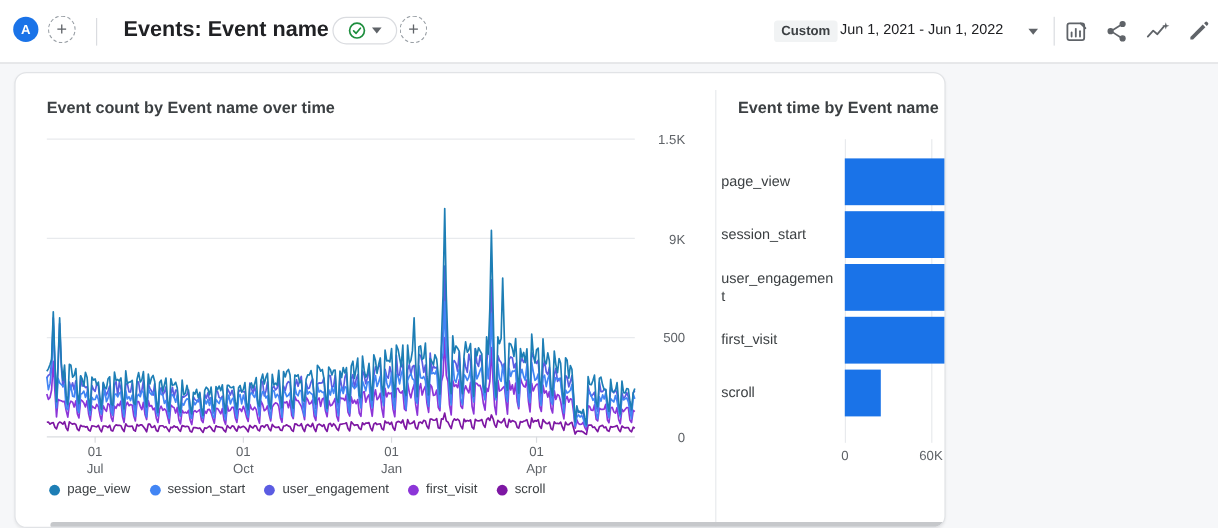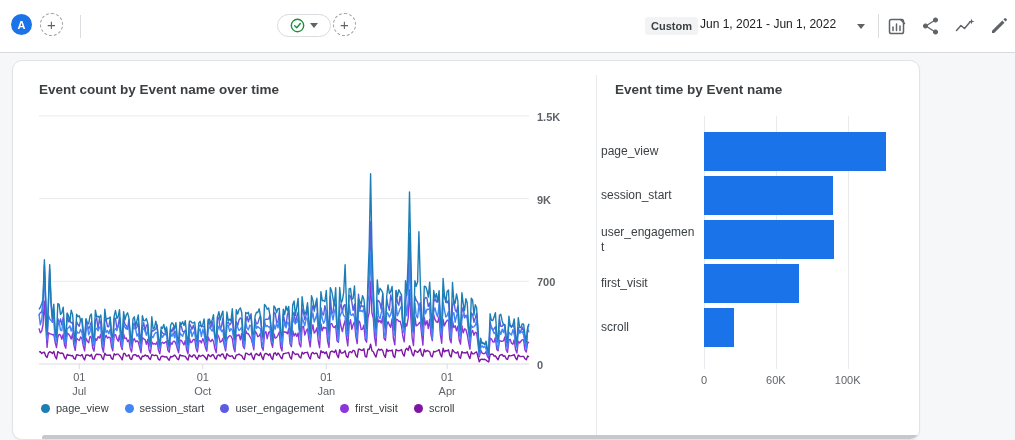--- a/index.html
+++ b/index.html
@@ -25,31 +25,31 @@
   .caret { width:0; height:0; border-left:4px solid transparent; border-right:4px solid transparent;
             border-top:5px solid #5f6368; display:inline-block; }
   .range-badge { position:absolute; left:645px; top:17px; background:#f1f3f4; color:#3c4043;
             font-size:11px; font-weight:bold; padding:3px 6px; border-radius:3px; }
   .date-range { position:absolute; left:700px; top:17px; font-size:12px; color:#202124; cursor:pointer; }
   .date-caret { position:absolute; left:857px; top:24px; }
   .tb-icons { position:absolute; left:886px; top:15px; display:flex; gap:12px; }
   .icon-btn { width:22px; height:22px; display:flex; align-items:center; justify-content:center; cursor:pointer; }
 
   
-  .card { position:absolute; left:12px; top:60px; width:908px; height:380px;
+  .card { position:absolute; left:12px; top:60px; width:776px; height:380px;
           background:#fff; border:1px solid #e1e3e6; border-radius:10px;
           box-shadow:0 1px 2px rgba(0,0,0,.05); overflow:hidden; }
   .chart-title { position:absolute; font-size:13.5px; color:#3c4043; }
   .lc-title { left:26px; top:21px; }
   .bc-title { left:602px; top:21px; }
   .section-divider { position:absolute; left:583px; top:14px; width:1px; height:366px; background:#e8eaed; }
 
   
   .line-svg { position:absolute; left:0; top:0; }
-  .y-label { position:absolute; width:34px; font-size:11px; color:#5f6368;font-weight:bold; }
+  .y-label { position:absolute; width:34px; text-align:right; font-size:11px; color:#5f6368; }
   .x-label { position:absolute; width:40px; text-align:center; font-size:11px; color:#5f6368; line-height:1.25; }
   .legend { position:absolute; left:28px; top:341px; display:flex; gap:16px; align-items:center; }
   .legend-item { display:flex; align-items:center; gap:6px; cursor:pointer; }
   .legend-dot { width:9px; height:9px; border-radius:50%; }
   .legend-label { font-size:11px; color:#3c4043; }
 
   
   .bar-cat-label { position:absolute; left:588px; width:95px; font-size:12px; color:#3c4043;
                    text-align:left; word-break:break-all; line-height:1.2;
                    display:flex; align-items:center; }
@@ -60,20 +60,21 @@
   .card-scrollbar { position:absolute; left:29px; top:374px; width:877px; height:5px;
                     background:#c6c8cb; border-radius:3px; cursor:pointer; }
 </style>
 </head>
 <body>
 
 <header class="topbar">
   <div class="avatar">A</div>
   <div class="add-circle add-1">+</div>
   <div class="tb-divider d1"></div>
+  <h1 class="page-title">Events: Event name</h1>
 
   <div class="status-pill">
     <span style="display:flex;">
       <svg width="15" height="15" viewBox="0 0 16 16">
         <circle cx="8" cy="8" r="6.6" fill="none" stroke="#1e8e3e" stroke-width="1.5"></circle>
         <path d="M5 8.2 L7.2 10.4 L11 5.9" fill="none" stroke="#1e8e3e" stroke-width="1.5" stroke-linecap="round" stroke-linejoin="round"></path>
       </svg>
     </span>
     <span class="caret"></span>
   </div>
@@ -132,21 +133,21 @@
         <line x1="313.28767123287673" x2="313.28767123287673" y1="303" y2="308" stroke="#dadce0"></line>
         <line x1="434.1095890410959" x2="434.1095890410959" y1="303" y2="308" stroke="#dadce0"></line>
         <polyline points="26.0,290.9 27.3,290.7 28.7,292.5 30.0,291.5 31.4,291.2 32.7,294.9 34.1,296.4 35.4,292.1 36.7,290.7 38.1,291.3 39.4,292.5 40.8,290.4 42.1,295.5 43.5,297.9 44.8,290.6 46.1,291.6 47.5,292.5 48.8,291.9 50.2,292.8 51.5,296.6 52.8,297.9 54.2,293.4 55.5,294.3 56.9,294.2 58.2,294.9 59.6,294.5 60.9,297.4 62.2,298.2 63.6,293.8 64.9,294.0 66.3,294.4 67.6,294.7 69.0,293.4 70.3,296.8 71.6,298.9 73.0,294.0 74.3,294.0 75.7,294.3 77.0,295.3 78.4,293.4 79.7,297.8 81.0,298.2 82.4,294.4 83.7,293.1 85.1,293.5 86.4,293.4 87.8,293.8 89.1,296.8 90.4,298.6 91.8,292.2 93.1,294.0 94.5,294.3 95.8,294.3 97.2,294.0 98.5,297.4 99.8,298.3 101.2,292.7 102.5,294.0 103.9,293.1 105.2,293.1 106.5,294.6 107.9,296.5 109.2,298.8 110.6,292.4 111.9,292.5 113.3,295.1 114.6,294.9 115.9,293.8 117.3,297.8 118.6,298.5 120.0,294.1 121.3,293.8 122.7,293.8 124.0,295.3 125.3,294.5 126.7,296.6 128.0,298.6 129.4,295.0 130.7,295.4 132.1,293.9 133.4,295.0 134.7,294.7 136.1,297.2 137.4,298.4 138.8,293.6 140.1,294.1 141.5,294.7 142.8,294.2 144.1,294.7 145.5,298.4 146.8,299.1 148.2,295.4 149.5,295.3 150.8,295.5 152.2,296.1 153.5,295.6 154.9,297.8 156.2,299.3 157.6,295.5 158.9,296.0 160.2,295.1 161.6,294.1 162.9,295.5 164.3,297.8 165.6,298.7 167.0,293.8 168.3,294.7 169.6,294.8 171.0,295.1 172.3,295.4 173.7,297.7 175.0,299.0 176.4,293.6 177.7,295.1 179.0,296.0 180.4,293.9 181.7,294.2 183.1,296.8 184.4,298.3 185.8,294.1 187.1,295.5 188.4,294.8 189.8,294.2 191.1,295.1 192.5,296.8 193.8,298.8 195.2,293.4 196.5,294.9 197.8,295.7 199.2,293.7 200.5,294.0 201.9,297.2 203.2,298.1 204.5,294.3 205.9,293.8 207.2,295.2 208.6,293.2 209.9,293.0 211.3,296.5 212.6,298.0 213.9,292.7 215.3,294.3 216.6,295.2 218.0,295.2 219.3,294.7 220.7,297.4 222.0,297.8 223.3,294.1 224.7,293.8 226.0,293.0 227.4,294.1 228.7,294.5 230.1,297.4 231.4,298.5 232.7,292.2 234.1,292.4 235.4,293.6 236.8,293.8 238.1,292.1 239.5,296.4 240.8,298.6 242.1,293.8 243.5,292.6 244.8,293.9 246.2,294.6 247.5,291.8 248.8,295.9 250.2,298.6 251.5,293.4 252.9,292.4 254.2,293.1 255.6,294.4 256.9,292.8 258.2,296.6 259.6,298.5 260.9,292.5 262.3,291.8 263.6,294.3 265.0,292.1 266.3,293.5 267.6,296.2 269.0,297.8 270.3,292.6 271.7,292.5 273.0,292.1 274.4,291.9 275.7,291.4 277.0,296.1 278.4,298.1 279.7,290.5 281.1,292.1 282.4,293.6 283.8,293.0 285.1,293.1 286.4,296.0 287.8,297.0 289.1,291.3 290.5,292.9 291.8,291.6 293.2,291.6 294.5,291.2 295.8,295.5 297.2,298.0 298.5,292.5 299.9,291.4 301.2,292.8 302.5,292.3 303.9,292.1 305.2,296.1 306.6,297.3 307.9,289.8 309.3,291.5 310.6,290.9 311.9,292.7 313.3,290.8 314.6,295.4 316.0,297.6 317.3,291.0 318.7,290.2 320.0,290.5 321.3,291.5 322.7,289.0 324.0,294.0 325.4,296.7 326.7,288.6 328.1,292.1 329.4,292.0 330.7,291.4 332.1,289.8 333.4,295.3 334.8,296.5 336.1,291.2 337.5,290.7 338.8,291.8 340.1,289.3 341.5,289.8 342.8,294.3 344.2,296.2 345.5,288.2 346.8,288.3 348.2,289.2 349.5,289.2 350.9,287.8 352.2,295.4 353.6,296.0 354.9,288.1 356.2,288.4 357.6,283.2 358.9,289.7 360.3,290.8 361.6,293.6 363.0,296.1 364.3,290.4 365.6,288.0 367.0,289.2 368.3,288.3 369.7,289.6 371.0,294.1 372.4,296.3 373.7,288.2 375.0,290.3 376.4,289.4 377.7,289.9 379.1,289.0 380.4,295.0 381.8,296.5 383.1,288.4 384.4,289.6 385.8,289.7 387.1,289.5 388.5,288.6 389.8,292.8 391.2,295.2 392.5,288.7 393.8,287.3 395.2,289.4 396.5,284.8 397.9,288.0 399.2,292.8 400.5,295.0 401.9,289.2 403.2,290.5 404.6,291.4 405.9,290.1 407.3,287.8 408.6,293.7 409.9,295.2 411.3,288.5 412.6,290.8 414.0,289.5 415.3,290.0 416.7,290.8 418.0,295.1 419.3,295.8 420.7,290.3 422.0,290.8 423.4,290.1 424.7,289.6 426.1,288.7 427.4,293.5 428.7,295.8 430.1,287.3 431.4,290.9 432.8,289.5 434.1,289.9 435.5,288.8 436.8,294.3 438.1,296.0 439.5,288.6 440.8,290.4 442.2,291.8 443.5,292.0 444.8,290.7 446.2,296.1 447.5,297.2 448.9,290.6 450.2,291.9 451.6,291.8 452.9,292.1 454.2,290.7 455.6,294.8 456.9,297.6 458.3,290.8 459.6,292.9 461.0,292.8 462.3,291.6 463.6,290.9 465.0,295.8 466.3,300.7 467.7,298.4 469.0,298.2 470.4,298.5 471.7,298.3 473.0,299.0 474.4,300.2 475.7,301.0 477.1,293.5 478.4,293.2 479.8,293.2 481.1,295.2 482.4,294.8 483.8,297.0 485.1,298.7 486.5,294.7 487.8,293.9 489.2,293.5 490.5,295.4 491.8,294.8 493.2,297.8 494.5,298.4 495.9,294.5 497.2,294.9 498.5,294.6 499.9,294.3 501.2,293.6 502.6,297.1 503.9,298.7 505.3,294.0 506.6,295.1 507.9,295.6 509.3,295.4 510.6,295.4 512.0,297.8 513.3,298.8 514.7,295.0 516.0,295.9" fill="none" stroke="#7d17a3" stroke-width="1.4" stroke-linejoin="round"></polyline>
         <polyline points="26.0,267.4 27.3,271.8 28.7,270.2 30.0,264.0 31.4,240.1 32.7,264.0 34.1,286.4 35.4,271.8 36.7,272.7 38.1,273.0 39.4,273.7 40.8,273.4 42.1,281.0 43.5,286.6 44.8,276.1 46.1,273.3 47.5,274.1 48.8,278.2 50.2,273.1 51.5,284.0 52.8,287.3 54.2,272.0 55.5,273.0 56.9,274.9 58.2,278.1 59.6,272.8 60.9,284.1 62.2,289.3 63.6,277.3 64.9,278.5 66.3,279.4 67.6,276.0 69.0,277.9 70.3,285.0 71.6,289.9 73.0,277.1 74.3,279.8 75.7,281.8 77.0,275.4 78.4,276.4 79.7,287.1 81.0,290.2 82.4,277.5 83.7,279.2 85.1,275.7 86.4,277.1 87.8,273.3 89.1,286.3 90.4,291.1 91.8,277.3 93.1,274.2 94.5,277.1 95.8,276.1 97.2,276.7 98.5,285.7 99.8,289.8 101.2,273.7 102.5,273.6 103.9,277.6 105.2,280.3 106.5,274.2 107.9,284.7 109.2,288.6 110.6,272.9 111.9,277.6 113.3,277.0 114.6,280.5 115.9,279.1 117.3,287.7 118.6,291.0 120.0,279.9 121.3,277.5 122.7,280.9 124.0,279.8 125.3,281.0 126.7,286.6 128.0,291.8 129.4,276.5 130.7,277.9 132.1,278.7 133.4,283.2 134.7,278.5 136.1,289.1 137.4,292.2 138.8,280.9 140.1,283.1 141.5,282.5 142.8,283.3 144.1,280.9 145.5,289.2 146.8,292.8 148.2,282.3 149.5,281.2 150.8,282.4 152.2,281.4 153.5,280.3 154.9,289.3 156.2,291.2 157.6,281.4 158.9,283.5 160.2,280.4 161.6,280.1 162.9,282.8 164.3,287.5 165.6,291.7 167.0,279.3 168.3,279.4 169.6,281.4 171.0,283.9 172.3,279.5 173.7,289.1 175.0,292.7 176.4,277.0 177.7,281.6 179.0,280.8 180.4,278.4 181.7,278.5 183.1,287.4 184.4,291.0 185.8,280.2 187.1,279.7 188.4,282.0 189.8,277.6 191.1,281.1 192.5,286.8 193.8,290.2 195.2,276.0 196.5,279.5 197.8,280.6 199.2,278.3 200.5,280.4 201.9,287.5 203.2,291.6 204.5,273.2 205.9,276.2 207.2,281.3 208.6,280.2 209.9,277.3 211.3,284.6 212.6,289.8 213.9,278.3 215.3,275.9 216.6,274.7 218.0,275.2 219.3,277.7 220.7,287.2 222.0,290.8 223.3,274.0 224.7,274.7 226.0,273.6 227.4,278.8 228.7,272.4 230.1,285.1 231.4,287.8 232.7,269.5 234.1,272.6 235.4,272.8 236.8,275.4 238.1,277.6 239.5,282.5 240.8,288.7 242.1,270.1 243.5,272.2 244.8,275.7 246.2,274.8 247.5,272.3 248.8,285.9 250.2,289.3 251.5,272.4 252.9,270.6 254.2,277.7 255.6,271.4 256.9,270.7 258.2,281.4 259.6,286.3 260.9,272.6 262.3,277.2 263.6,276.5 265.0,274.0 266.3,270.9 267.6,285.9 269.0,289.9 270.3,270.0 271.7,271.2 273.0,271.0 274.4,272.8 275.7,267.6 277.0,282.4 278.4,285.7 279.7,269.7 281.1,275.0 282.4,272.4 283.8,275.4 285.1,272.0 286.4,283.2 287.8,285.9 289.1,266.3 290.5,265.3 291.8,274.1 293.2,269.9 294.5,267.9 295.8,277.8 297.2,285.9 298.5,270.3 299.9,263.8 301.2,272.1 302.5,270.5 303.9,266.7 305.2,279.5 306.6,286.7 307.9,262.6 309.3,269.8 310.6,266.1 311.9,267.2 313.3,266.5 314.6,280.4 316.0,286.3 317.3,263.2 318.7,262.6 320.0,265.7 321.3,266.6 322.7,264.7 324.0,279.7 325.4,281.2 326.7,258.2 328.1,266.0 329.4,270.5 330.7,264.1 332.1,259.6 333.4,276.2 334.8,284.9 336.1,264.1 337.5,258.7 338.8,268.2 340.1,263.8 341.5,260.8 342.8,275.2 344.2,282.6 345.5,259.5 346.8,261.3 348.2,268.6 349.5,268.2 350.9,264.1 352.2,278.4 353.6,281.2 354.9,256.9 356.2,251.7 357.6,220.3 358.9,251.7 360.3,257.0 361.6,276.4 363.0,284.7 364.3,256.0 365.6,261.0 367.0,259.6 368.3,262.1 369.7,255.4 371.0,277.3 372.4,279.4 373.7,264.6 375.0,260.6 376.4,263.9 377.7,266.4 379.1,257.6 380.4,277.7 381.8,283.9 383.1,258.1 384.4,258.6 385.8,260.4 387.1,260.2 388.5,265.0 389.8,275.1 391.2,280.8 392.5,262.5 393.8,265.1 395.2,256.9 396.5,228.6 397.9,256.9 399.2,277.4 400.5,284.5 401.9,255.7 403.2,264.9 404.6,264.1 405.9,262.4 407.3,260.9 408.6,272.8 409.9,284.1 411.3,256.4 412.6,264.0 414.0,259.7 415.3,267.5 416.7,258.3 418.0,273.6 419.3,279.6 420.7,253.9 422.0,258.3 423.4,260.8 424.7,261.5 426.1,255.6 427.4,273.7 428.7,282.2 430.1,258.5 431.4,264.8 432.8,261.3 434.1,259.3 435.5,259.1 436.8,278.0 438.1,281.9 439.5,260.0 440.8,266.6 442.2,264.7 443.5,269.9 444.8,265.3 446.2,279.1 447.5,283.1 448.9,264.6 450.2,271.9 451.6,267.8 452.9,268.7 454.2,273.3 455.6,281.5 456.9,288.1 458.3,272.0 459.6,269.4 461.0,274.2 462.3,271.3 463.6,271.9 465.0,282.4 466.3,295.9 467.7,288.9 469.0,292.0 470.4,292.7 471.7,292.5 473.0,290.8 474.4,295.3 475.7,297.5 477.1,277.2 478.4,277.8 479.8,280.9 481.1,281.0 482.4,276.4 483.8,288.5 485.1,289.7 486.5,279.2 487.8,280.2 489.2,280.2 490.5,279.9 491.8,275.9 493.2,289.0 494.5,291.3 495.9,279.0 497.2,278.4 498.5,282.2 499.9,283.3 501.2,278.6 502.6,288.8 503.9,292.0 505.3,280.1 506.6,282.0 507.9,280.3 509.3,278.6 510.6,278.9 512.0,289.2 513.3,291.0 514.7,280.9 516.0,282.1" fill="none" stroke="#8c35d8" stroke-width="1.4" stroke-linejoin="round"></polyline>
         <polyline points="26.0,254.3 27.3,251.7 28.7,251.0 30.0,241.5 31.4,203.8 32.7,241.5 34.1,277.0 35.4,244.5 36.7,208.7 38.1,244.5 39.4,261.4 40.8,249.7 42.1,272.3 43.5,277.5 44.8,257.5 46.1,262.5 47.5,258.0 48.8,263.9 50.2,256.3 51.5,270.1 52.8,280.6 54.2,252.3 55.5,260.7 56.9,259.7 58.2,262.0 59.6,261.2 60.9,278.2 62.2,280.0 63.6,260.4 64.9,263.5 66.3,265.2 67.6,259.0 69.0,260.6 70.3,275.6 71.6,282.3 73.0,258.5 74.3,264.6 75.7,268.1 77.0,264.9 78.4,260.7 79.7,277.0 81.0,281.6 82.4,259.5 83.7,257.1 85.1,268.4 86.4,257.7 87.8,263.1 89.1,277.7 90.4,284.6 91.8,260.0 93.1,258.4 94.5,265.5 95.8,265.7 97.2,258.0 98.5,272.1 99.8,284.4 101.2,257.0 102.5,257.4 103.9,267.2 105.2,264.3 106.5,256.2 107.9,274.7 109.2,283.2 110.6,258.3 111.9,262.8 113.3,264.8 114.6,268.3 115.9,258.6 117.3,278.1 118.6,284.3 120.0,265.2 121.3,262.1 122.7,268.0 124.0,265.8 125.3,261.4 126.7,280.9 128.0,286.0 129.4,267.1 130.7,261.7 132.1,270.2 133.4,264.0 134.7,264.3 136.1,281.1 137.4,285.9 138.8,269.5 140.1,270.0 141.5,268.9 142.8,268.0 144.1,264.0 145.5,281.7 146.8,286.0 148.2,269.7 149.5,272.0 150.8,272.9 152.2,273.8 153.5,266.9 154.9,282.6 156.2,288.0 157.6,267.9 158.9,270.9 160.2,266.4 161.6,272.4 162.9,270.2 164.3,283.1 165.6,283.1 167.0,264.3 168.3,265.3 169.6,270.2 171.0,271.2 172.3,269.2 173.7,282.5 175.0,286.6 176.4,262.5 177.7,265.1 179.0,268.2 180.4,264.2 181.7,269.3 183.1,278.8 184.4,283.4 185.8,265.3 187.1,264.2 188.4,265.2 189.8,265.5 191.1,265.3 192.5,280.3 193.8,286.0 195.2,258.2 196.5,262.2 197.8,266.9 199.2,260.8 200.5,267.9 201.9,273.8 203.2,284.7 204.5,255.7 205.9,257.7 207.2,268.9 208.6,264.8 209.9,257.2 211.3,274.4 212.6,280.4 213.9,262.4 215.3,261.0 216.6,264.0 218.0,262.3 219.3,254.8 220.7,277.3 222.0,280.3 223.3,260.8 224.7,264.5 226.0,259.0 227.4,257.0 228.7,258.0 230.1,278.0 231.4,283.1 232.7,261.6 234.1,255.4 235.4,260.9 236.8,255.9 238.1,252.7 239.5,275.3 240.8,280.5 242.1,258.2 243.5,262.9 244.8,262.4 246.2,257.6 247.5,254.8 248.8,270.7 250.2,279.5 251.5,259.4 252.9,258.1 254.2,258.3 255.6,257.9 256.9,254.1 258.2,273.7 259.6,278.9 260.9,251.8 262.3,252.1 263.6,261.7 265.0,260.9 266.3,251.7 267.6,272.3 269.0,278.1 270.3,253.1 271.7,260.8 273.0,264.7 274.4,253.6 275.7,249.5 277.0,270.4 278.4,278.6 279.7,254.8 281.1,251.2 282.4,262.8 283.8,255.2 285.1,251.2 286.4,267.2 287.8,274.7 289.1,247.9 290.5,251.6 291.8,258.8 293.2,253.9 294.5,245.5 295.8,264.9 297.2,276.3 298.5,252.4 299.9,244.7 301.2,247.6 302.5,244.6 303.9,242.7 305.2,269.9 306.6,274.1 307.9,246.7 309.3,252.6 310.6,254.1 311.9,244.6 313.3,250.7 314.6,267.9 316.0,274.0 317.3,235.0 318.7,252.8 320.0,251.2 321.3,240.3 322.7,245.2 324.0,263.1 325.4,276.5 326.7,247.4 328.1,242.8 329.4,251.3 330.7,244.6 332.1,243.5 333.4,260.3 334.8,273.6 336.1,234.3 337.5,235.4 338.8,240.6 340.1,249.3 341.5,243.3 342.8,266.8 344.2,269.8 345.5,233.3 346.8,248.8 348.2,243.9 349.5,245.7 350.9,245.0 352.2,257.1 353.6,270.2 354.9,229.3 356.2,214.8 357.6,160.8 358.9,214.8 360.3,237.2 361.6,265.1 363.0,269.0 364.3,241.4 365.6,239.6 367.0,242.0 368.3,248.5 369.7,232.6 371.0,257.8 372.4,269.3 373.7,237.7 375.0,244.6 376.4,249.3 377.7,234.0 379.1,240.3 380.4,264.4 381.8,268.4 383.1,229.5 384.4,241.4 385.8,244.3 387.1,235.2 388.5,242.0 389.8,261.7 391.2,271.5 392.5,242.0 393.8,230.3 395.2,222.0 396.5,172.3 397.9,222.0 399.2,258.8 400.5,269.4 401.9,235.3 403.2,239.3 404.6,241.1 405.9,245.5 407.3,241.8 408.6,263.2 409.9,270.3 411.3,238.5 412.6,236.4 414.0,237.3 415.3,245.6 416.7,241.9 418.0,264.4 419.3,272.5 420.7,241.0 422.0,237.8 423.4,240.9 424.7,238.6 426.1,239.6 427.4,256.6 428.7,274.2 430.1,232.6 431.4,236.1 432.8,239.1 434.1,241.9 435.5,239.2 436.8,258.8 438.1,273.3 439.5,245.5 440.8,239.3 442.2,249.0 443.5,251.2 444.8,245.0 446.2,266.6 447.5,273.4 448.9,251.2 450.2,245.9 451.6,256.8 452.9,254.7 454.2,254.2 455.6,267.5 456.9,274.5 458.3,251.9 459.6,253.5 461.0,261.4 462.3,257.0 463.6,252.1 465.0,270.2 466.3,294.0 467.7,281.2 469.0,281.2 470.4,282.6 471.7,282.9 473.0,282.9 474.4,292.0 475.7,293.8 477.1,260.6 478.4,266.6 479.8,269.2 481.1,267.7 482.4,265.8 483.8,277.6 485.1,281.8 486.5,257.5 487.8,265.4 489.2,265.4 490.5,263.3 491.8,263.9 493.2,280.0 494.5,282.5 495.9,261.5 497.2,264.3 498.5,266.4 499.9,263.5 501.2,267.1 502.6,279.9 503.9,282.8 505.3,266.5 506.6,271.3 507.9,269.7 509.3,266.1 510.6,269.8 512.0,279.2 513.3,284.2 514.7,266.5 516.0,264.4" fill="none" stroke="#5b5ce2" stroke-width="1.4" stroke-linejoin="round"></polyline>
         <polyline points="26.0,252.8 27.3,263.8 28.7,258.7 30.0,245.6 31.4,210.4 32.7,245.6 34.1,279.0 35.4,254.2 36.7,258.0 38.1,259.4 39.4,260.8 40.8,259.9 42.1,278.7 43.5,280.5 44.8,265.4 46.1,260.3 47.5,269.2 48.8,269.7 50.2,259.2 51.5,280.1 52.8,282.8 54.2,267.6 55.5,266.9 56.9,264.9 58.2,270.1 59.6,265.7 60.9,279.0 62.2,285.0 63.6,270.1 64.9,272.0 66.3,271.9 67.6,268.3 69.0,271.9 70.3,281.2 71.6,284.3 73.0,270.8 74.3,263.7 75.7,273.8 77.0,270.8 78.4,263.7 79.7,282.3 81.0,285.0 82.4,268.0 83.7,267.3 85.1,269.8 86.4,266.8 87.8,265.6 89.1,280.2 90.4,286.4 91.8,264.6 93.1,271.5 94.5,269.6 95.8,272.8 97.2,268.2 98.5,276.8 99.8,286.3 101.2,269.4 102.5,267.6 103.9,269.6 105.2,264.7 106.5,265.9 107.9,278.1 109.2,286.5 110.6,262.4 111.9,266.3 113.3,268.0 114.6,265.7 115.9,266.3 117.3,282.7 118.6,285.7 120.0,263.8 121.3,267.5 122.7,268.3 124.0,275.1 125.3,272.7 126.7,280.7 128.0,287.7 129.4,267.7 130.7,268.0 132.1,270.3 133.4,274.2 134.7,268.0 136.1,280.9 137.4,285.6 138.8,275.2 140.1,276.6 141.5,273.1 142.8,271.3 144.1,271.8 145.5,286.5 146.8,287.6 148.2,273.2 149.5,276.3 150.8,274.2 152.2,271.9 153.5,272.6 154.9,285.6 156.2,287.0 157.6,271.9 158.9,275.6 160.2,272.0 161.6,276.9 162.9,270.5 164.3,285.5 165.6,287.3 167.0,271.8 168.3,273.8 169.6,275.3 171.0,271.1 172.3,270.9 173.7,283.7 175.0,288.9 176.4,273.2 177.7,268.2 179.0,275.6 180.4,271.8 181.7,270.3 183.1,281.8 184.4,287.6 185.8,269.8 187.1,267.8 188.4,275.6 189.8,268.2 191.1,273.0 192.5,281.9 193.8,286.6 195.2,268.7 196.5,266.0 197.8,268.1 199.2,270.2 200.5,265.1 201.9,277.7 203.2,285.7 204.5,269.6 205.9,265.3 207.2,266.2 208.6,270.6 209.9,268.9 211.3,281.6 212.6,287.3 213.9,264.8 215.3,264.4 216.6,270.3 218.0,267.6 219.3,269.4 220.7,276.7 222.0,286.8 223.3,263.7 224.7,266.2 226.0,269.5 227.4,268.2 228.7,266.2 230.1,279.3 231.4,286.2 232.7,261.4 234.1,267.3 235.4,268.8 236.8,264.2 238.1,265.0 239.5,281.3 240.8,285.8 242.1,260.5 243.5,267.4 244.8,265.5 246.2,266.9 247.5,267.7 248.8,280.4 250.2,285.6 251.5,260.0 252.9,265.7 254.2,264.4 255.6,266.1 256.9,265.8 258.2,277.7 259.6,282.1 260.9,263.6 262.3,268.2 263.6,262.1 265.0,266.8 266.3,259.3 267.6,277.5 269.0,285.5 270.3,267.0 271.7,261.5 273.0,266.9 274.4,261.4 275.7,262.0 277.0,277.2 278.4,283.3 279.7,255.0 281.1,261.2 282.4,262.3 283.8,261.3 285.1,256.4 286.4,271.9 287.8,279.0 289.1,256.7 290.5,260.5 291.8,264.7 293.2,257.3 294.5,257.1 295.8,272.8 297.2,278.8 298.5,258.4 299.9,251.9 301.2,261.1 302.5,257.6 303.9,252.5 305.2,268.6 306.6,277.1 307.9,248.6 309.3,258.1 310.6,262.2 311.9,259.7 313.3,249.7 314.6,274.3 316.0,280.2 317.3,251.3 318.7,252.6 320.0,258.9 321.3,250.9 322.7,246.8 324.0,269.1 325.4,280.2 326.7,256.0 328.1,252.4 329.4,250.2 330.7,254.6 332.1,255.7 333.4,272.8 334.8,275.3 336.1,243.9 337.5,253.7 338.8,254.3 340.1,252.7 341.5,256.2 342.8,269.5 344.2,277.7 345.5,245.8 346.8,250.4 348.2,249.6 349.5,250.7 350.9,247.2 352.2,267.6 353.6,278.2 354.9,240.4 356.2,233.3 357.6,190.5 358.9,233.3 360.3,243.3 361.6,265.9 363.0,276.4 364.3,239.3 365.6,255.1 367.0,257.6 368.3,251.6 369.7,246.7 371.0,271.5 372.4,276.3 373.7,251.1 375.0,252.8 376.4,256.1 377.7,253.3 379.1,247.3 380.4,266.5 381.8,274.0 383.1,243.8 384.4,254.7 385.8,251.4 387.1,247.7 388.5,244.8 389.8,266.2 391.2,272.2 392.5,238.5 393.8,254.7 395.2,239.4 396.5,200.5 397.9,239.4 399.2,268.8 400.5,272.4 401.9,242.4 403.2,254.3 404.6,256.8 405.9,243.4 407.3,253.2 408.6,268.9 409.9,273.8 411.3,246.0 412.6,252.7 414.0,248.2 415.3,248.5 416.7,247.3 418.0,265.5 419.3,277.7 420.7,251.1 422.0,246.8 423.4,252.9 424.7,255.9 426.1,242.9 427.4,269.5 428.7,274.4 430.1,241.1 431.4,248.6 432.8,255.9 434.1,254.7 435.5,250.6 436.8,272.0 438.1,276.9 439.5,253.9 440.8,251.7 442.2,261.2 443.5,254.9 444.8,251.0 446.2,273.6 447.5,276.1 448.9,258.3 450.2,253.7 451.6,255.0 452.9,254.4 454.2,257.4 455.6,270.9 456.9,283.2 458.3,264.0 459.6,266.5 461.0,265.6 462.3,264.2 463.6,259.6 465.0,276.6 466.3,294.1 467.7,286.8 469.0,284.7 470.4,286.5 471.7,285.2 473.0,287.8 474.4,293.2 475.7,294.6 477.1,265.7 478.4,265.5 479.8,269.0 481.1,272.6 482.4,271.0 483.8,283.7 485.1,288.0 486.5,269.8 487.8,273.4 489.2,268.1 490.5,271.5 491.8,266.3 493.2,282.6 494.5,287.2 495.9,271.2 497.2,272.7 498.5,274.0 499.9,268.6 501.2,273.5 502.6,281.8 503.9,286.6 505.3,269.8 506.6,272.3 507.9,271.4 509.3,270.6 510.6,273.9 512.0,282.1 513.3,288.0 514.7,267.5 516.0,271.4" fill="none" stroke="#4285f4" stroke-width="1.4" stroke-linejoin="round"></polyline>
         <polyline points="26.0,248.3 27.3,246.4 28.7,242.7 30.0,238.4 31.4,198.8 32.7,238.4 34.1,273.7 35.4,241.5 36.7,203.8 38.1,241.5 39.4,255.8 40.8,243.2 42.1,268.7 43.5,276.1 44.8,242.6 46.1,243.4 47.5,253.3 48.8,251.9 50.2,246.2 51.5,267.0 52.8,275.3 54.2,252.3 55.5,254.7 56.9,260.8 58.2,249.2 59.6,253.6 60.9,270.2 62.2,280.8 63.6,253.3 64.9,255.7 66.3,254.8 67.6,259.6 69.0,257.4 70.3,270.3 71.6,280.0 73.0,257.7 74.3,261.7 75.7,262.9 77.0,254.9 78.4,253.0 79.7,275.7 81.0,276.8 82.4,249.1 83.7,256.0 85.1,255.2 86.4,256.7 87.8,254.0 89.1,269.5 90.4,279.7 91.8,248.1 93.1,258.7 94.5,257.5 95.8,257.3 97.2,255.9 98.5,274.8 99.8,276.1 101.2,254.9 102.5,249.5 103.9,257.3 105.2,255.5 106.5,248.7 107.9,268.8 109.2,278.0 110.6,250.7 111.9,259.0 113.3,253.8 114.6,251.8 115.9,256.9 117.3,272.5 118.6,282.7 120.0,257.8 121.3,255.8 122.7,265.2 124.0,259.5 125.3,254.0 126.7,272.6 128.0,281.8 129.4,254.6 130.7,259.9 132.1,259.6 133.4,257.6 134.7,262.1 136.1,278.3 137.4,282.7 138.8,255.7 140.1,268.1 141.5,266.7 142.8,260.2 144.1,266.0 145.5,277.2 146.8,283.9 148.2,266.0 149.5,267.4 150.8,263.4 152.2,270.4 153.5,266.0 154.9,278.9 156.2,285.1 157.6,264.3 158.9,261.7 160.2,263.0 161.6,268.0 162.9,261.6 164.3,275.9 165.6,281.5 167.0,261.1 168.3,263.7 169.6,260.7 171.0,264.5 172.3,259.7 173.7,274.5 175.0,283.4 176.4,260.2 177.7,260.2 179.0,261.9 180.4,262.0 181.7,261.1 183.1,273.9 184.4,279.9 185.8,262.2 187.1,260.3 188.4,265.8 189.8,263.5 191.1,257.9 192.5,275.5 193.8,280.4 195.2,259.9 196.5,258.1 197.8,262.4 199.2,258.9 200.5,253.7 201.9,275.0 203.2,277.5 204.5,255.9 205.9,250.8 207.2,259.0 208.6,253.5 209.9,250.1 211.3,275.5 212.6,279.2 213.9,251.0 215.3,259.9 216.6,258.3 218.0,259.9 219.3,247.7 220.7,267.6 222.0,278.7 223.3,248.6 224.7,253.1 226.0,248.6 227.4,246.9 228.7,251.5 230.1,272.9 231.4,279.1 232.7,251.5 234.1,252.5 235.4,251.3 236.8,257.9 238.1,256.0 239.5,272.2 240.8,273.4 242.1,255.0 243.5,251.3 244.8,251.5 246.2,247.8 247.5,255.4 248.8,269.4 250.2,275.9 251.5,243.4 252.9,245.2 254.2,248.3 255.6,246.9 256.9,254.1 258.2,266.9 259.6,279.3 260.9,244.9 262.3,247.0 263.6,251.5 265.0,247.6 266.3,247.4 267.6,271.3 269.0,274.4 270.3,248.2 271.7,253.6 273.0,245.3 274.4,249.8 275.7,245.4 277.0,266.6 278.4,273.0 279.7,244.0 281.1,240.0 282.4,254.4 283.8,245.9 285.1,237.4 286.4,268.6 287.8,270.3 289.1,235.7 290.5,247.7 291.8,253.4 293.2,250.4 294.5,241.8 295.8,258.3 297.2,272.4 298.5,234.7 299.9,239.4 301.2,250.2 302.5,243.0 303.9,237.3 305.2,259.9 306.6,268.5 307.9,230.7 309.3,239.7 310.6,239.4 311.9,240.6 313.3,229.5 314.6,257.6 316.0,269.9 317.3,226.6 318.7,230.2 320.0,237.3 321.3,244.5 322.7,226.6 324.0,264.4 325.4,268.5 326.7,226.5 328.1,241.9 329.4,239.4 330.7,231.4 332.1,203.8 333.4,241.5 334.8,269.6 336.1,227.9 337.5,227.3 338.8,238.5 340.1,237.5 341.5,224.9 342.8,252.7 344.2,268.0 345.5,237.6 346.8,240.2 348.2,243.1 349.5,234.6 350.9,238.3 352.2,251.3 353.6,267.4 354.9,221.3 356.2,185.1 357.6,112.8 358.9,185.1 360.3,227.6 361.6,256.8 363.0,267.1 364.3,218.9 365.6,233.2 367.0,227.3 368.3,229.1 369.7,231.8 371.0,255.6 372.4,267.0 373.7,235.5 375.0,223.9 376.4,232.5 377.7,230.5 379.1,225.4 380.4,252.7 381.8,269.1 383.1,229.6 384.4,235.5 385.8,228.8 387.1,231.4 388.5,233.9 389.8,260.6 391.2,266.0 392.5,219.8 393.8,234.1 395.2,196.4 396.5,131.0 397.9,196.4 399.2,255.9 400.5,270.0 401.9,219.7 403.2,225.4 404.6,221.0 405.9,170.7 407.3,221.0 408.6,257.5 409.9,264.2 411.3,225.1 412.6,225.6 414.0,229.5 415.3,236.1 416.7,221.1 418.0,249.7 419.3,266.7 420.7,229.5 422.0,237.0 423.4,232.7 424.7,241.2 426.1,229.6 427.4,258.9 428.7,266.3 430.1,217.5 431.4,233.7 432.8,241.5 434.1,230.5 435.5,229.1 436.8,256.1 438.1,266.5 439.5,221.4 440.8,240.0 442.2,242.2 443.5,233.0 444.8,239.6 446.2,263.0 447.5,268.7 448.9,231.6 450.2,242.6 451.6,249.5 452.9,237.8 454.2,241.7 455.6,265.3 456.9,275.3 458.3,237.1 459.6,239.2 461.0,254.1 462.3,243.7 463.6,246.8 465.0,268.6 466.3,290.6 467.7,277.3 469.0,282.7 470.4,281.9 471.7,283.7 473.0,280.2 474.4,287.3 475.7,292.8 477.1,252.8 478.4,259.3 479.8,259.6 481.1,256.1 482.4,251.6 483.8,274.1 485.1,277.9 486.5,254.4 487.8,253.3 489.2,259.9 490.5,263.7 491.8,263.5 493.2,274.9 494.5,281.8 495.9,255.2 497.2,265.4 498.5,265.3 499.9,264.2 501.2,257.9 502.6,274.3 503.9,284.0 505.3,256.6 506.6,266.2 507.9,266.5 509.3,262.8 510.6,263.2 512.0,273.8 513.3,280.5 514.7,266.3 516.0,262.7" fill="none" stroke="#1d7eb5" stroke-width="1.4" stroke-linejoin="round"></polyline>
       </svg>
     <div id="yLabels">
         <div class="y-label" style="left: 524px; top: 298px;">0</div>
-        <div class="y-label" style="left: 524px; top: 215.3px;">700</div>
+        <div class="y-label" style="left: 524px; top: 215.3px;">500</div>
         <div class="y-label" style="left: 524px; top: 132.6px;">9K</div>
         <div class="y-label" style="left: 524px; top: 49.9px;">1.5K</div>
       </div>
     <div id="xLabels">
         <div class="x-label" style="left: 46.274px; top: 310px;">01<br>Jul</div>
         <div class="x-label" style="left: 169.781px; top: 310px;">01<br>Oct</div>
         <div class="x-label" style="left: 293.288px; top: 310px;">01<br>Jan</div>
         <div class="x-label" style="left: 414.11px; top: 310px;">01<br>Apr</div>
       </div>
     <div id="legend" class="legend">

